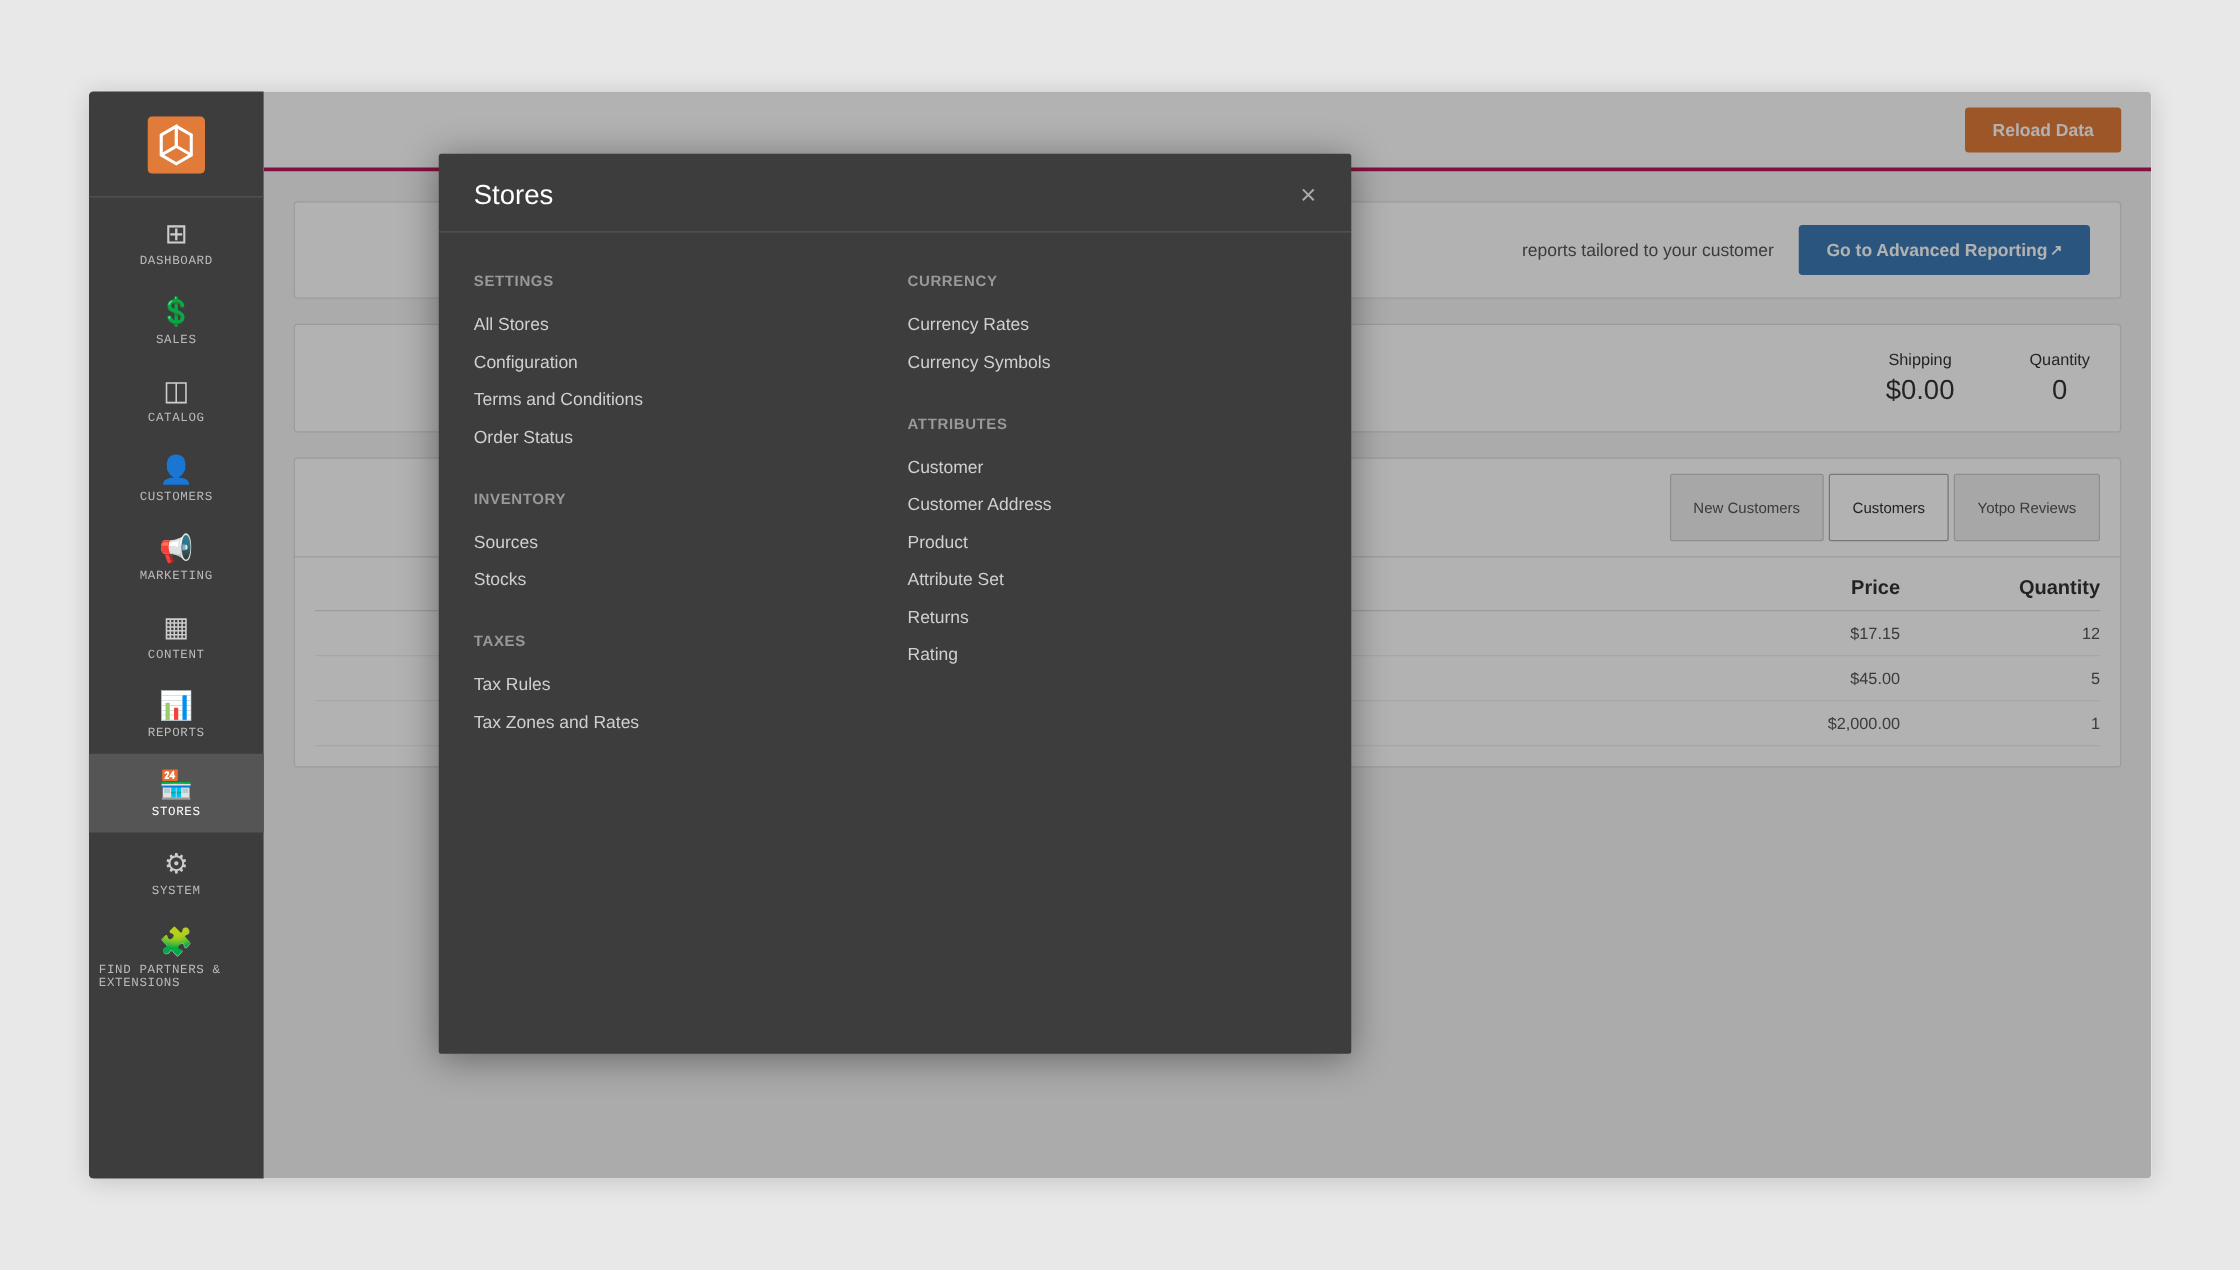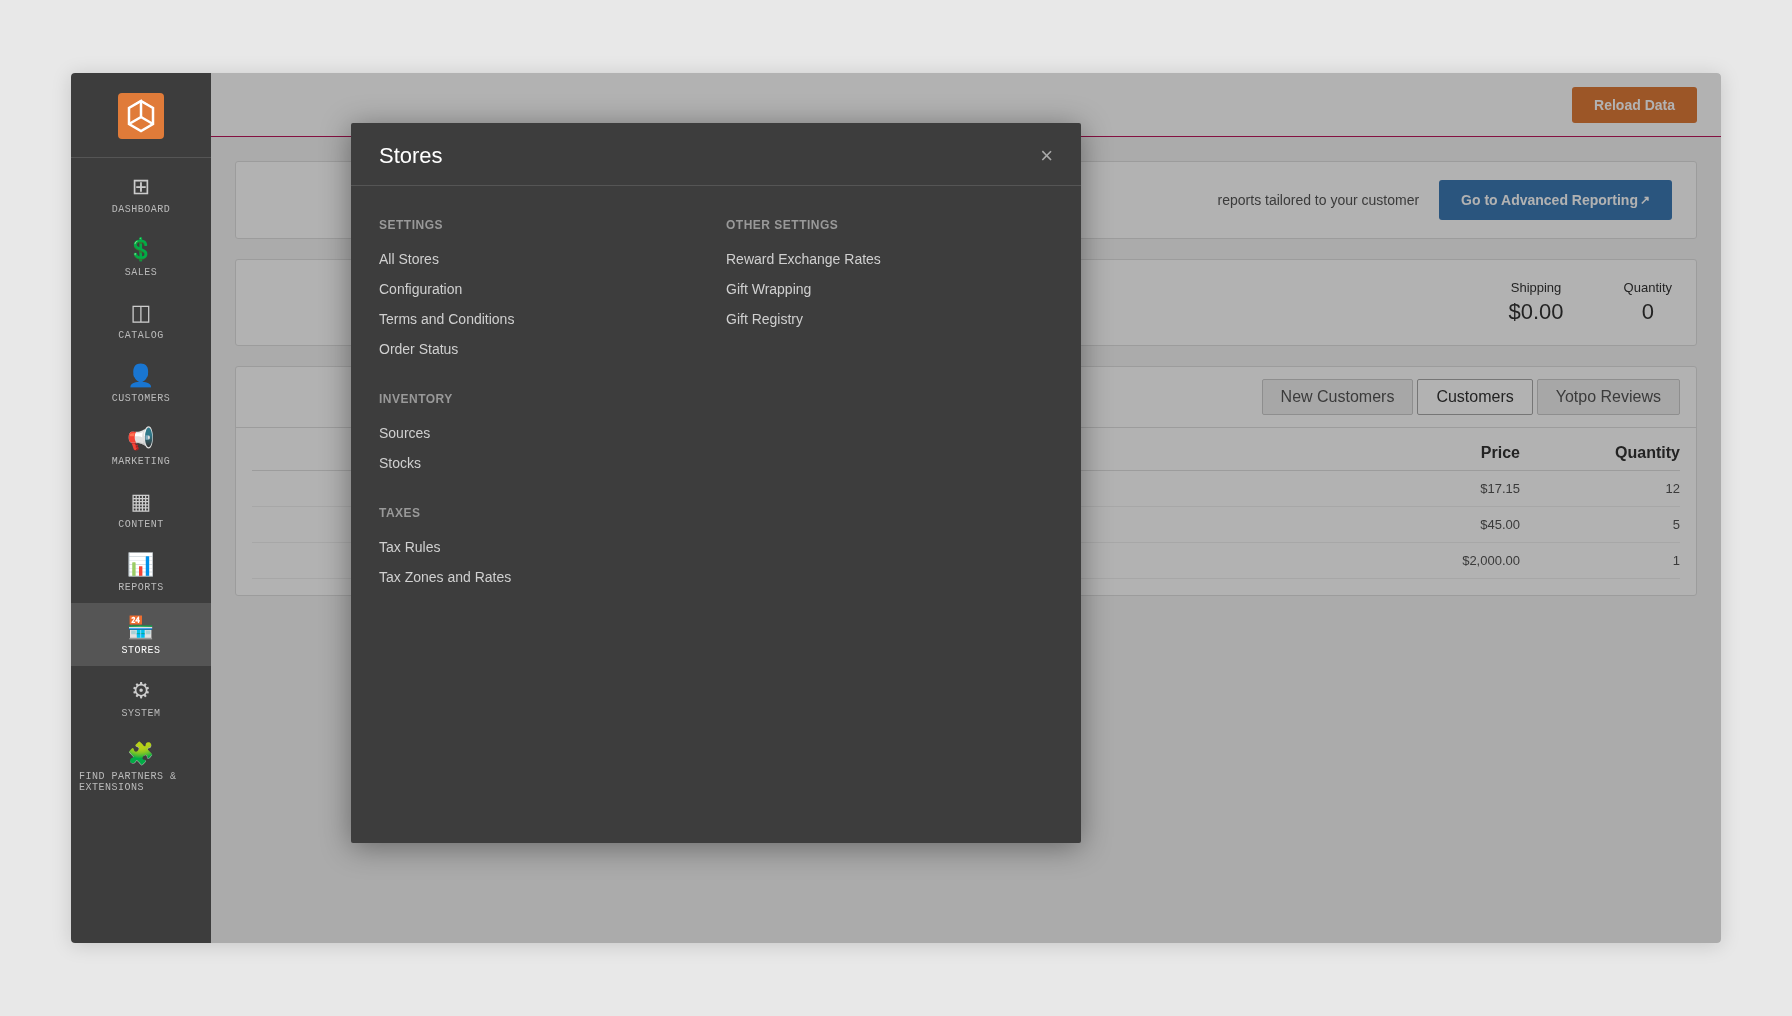--- a/index.html
+++ b/index.html
@@ -81,21 +81,21 @@
       background: #f5f5f5;
       overflow: hidden;
       position: relative;
     }
     .main-header {
       background: #fff;
       padding: 16px 24px;
       display: flex;
       align-items: center;
       justify-content: flex-end;
-      border-bottom: 1px solid #be185d;
+      border-bottom: 3px solid #be185d;
       height: 64px;
     }
     .reload-btn {
       background: #e07b39;
       color: #fff;
       border: none;
       padding: 10px 22px;
       border-radius: 3px;
       font-size: 14px;
       font-weight: 600;
@@ -155,26 +155,26 @@
       border-radius: 3px;
     }
     .tabs-header {
       display: flex;
       justify-content: flex-end;
       padding: 12px 16px;
       gap: 4px;
       border-bottom: 1px solid #e0e0e0;
     }
     .tab-btn {
-      padding: 8px 18px;
+      padding: 19px 18px;
       border: 1px solid #ccc;
       background: #f0f0f0;
       color: #555;
       cursor: pointer;
-      font-size: 16px;
+      font-size: 12px;
       border-radius: 2px;
       text-align: center;
     }
     .tab-btn.active {
       background: #fff;
       color: #333;
       border-color: #aaa;
     }
     .table-area { padding: 8px 16px 16px; }
     .table-header-row {
@@ -409,24 +409,31 @@
           <div class="menu-spacer"></div>
           <div class="menu-section-title">Inventory</div>
           <a class="menu-item">Sources</a>
           <a class="menu-item">Stocks</a>
           <div class="menu-spacer"></div>
           <div class="menu-section-title">Taxes</div>
           <a class="menu-item">Tax Rules</a>
           <a class="menu-item">Tax Zones and Rates</a>
         </div>
 
-
         <div class="modal-column">
-          <div class="menu-section-title">Other Settings</div>
-          <a class="menu-item">Reward Exchange Rates</a>
-          <a class="menu-item">Gift Wrapping</a>
-          <a class="menu-item">Gift Registry</a>
-        </div>
+          <div class="menu-section-title">Currency</div>
+          <a class="menu-item">Currency Rates</a>
+          <a class="menu-item">Currency Symbols</a>
+          <div class="menu-spacer"></div>
+          <div class="menu-section-title">Attributes</div>
+          <a class="menu-item">Customer</a>
+          <a class="menu-item">Customer Address</a>
+          <a class="menu-item">Product</a>
+          <a class="menu-item">Attribute Set</a>
+          <a class="menu-item">Returns</a>
+          <a class="menu-item">Rating</a>
+        </div>
+
 
       </div>
     </div>
   </div>
 </div>
 
 </body></html>

